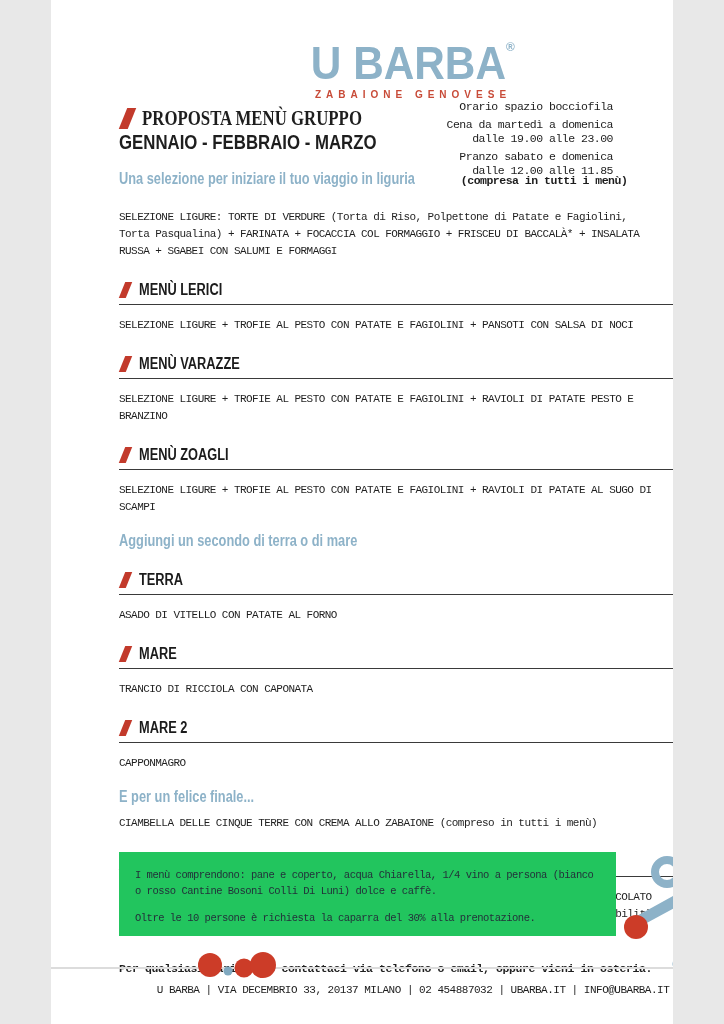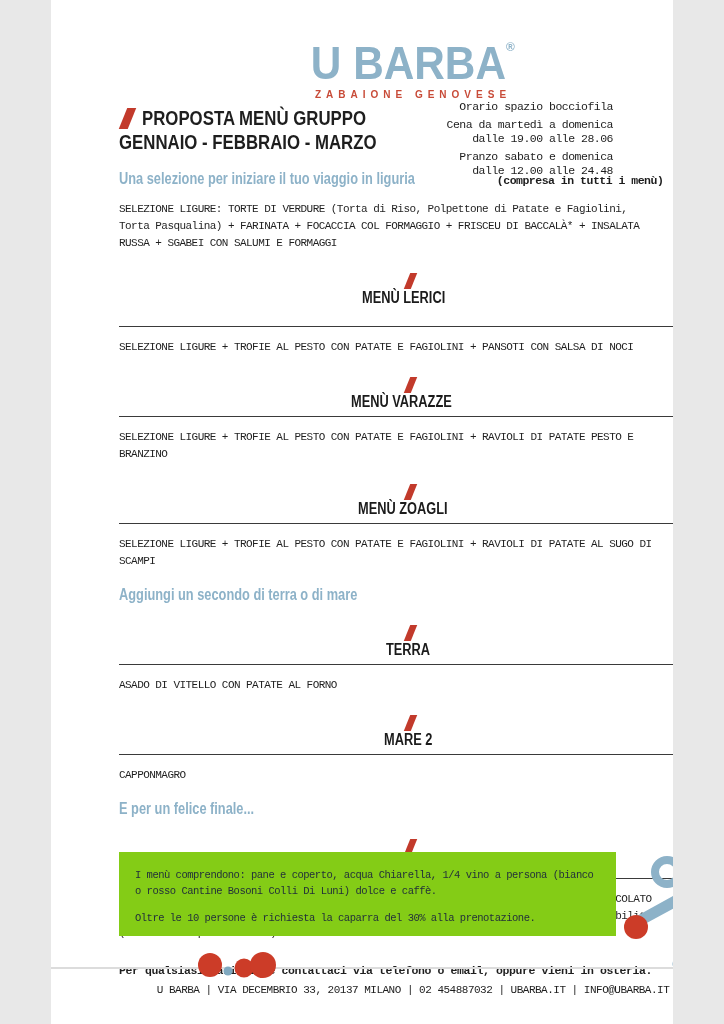--- a/index.html
+++ b/index.html
@@ -28,55 +28,55 @@
     position:absolute; top:78px; right:60px; text-align:right;
     font-size:11.5px; line-height:14px; letter-spacing:-0.5px; color:#1d1d1d;margin-top:22px;
   }
   .schedule .sched-line:nth-child(2), .schedule .sched-line:nth-child(4) { margin-top:4px; }
   
   .cx { display:inline-block; transform:scaleX(0.8); transform-origin:left center; white-space:nowrap; }
   
   .page-title { position:absolute; top:106px; left:68px;
     font-family:"Liberation Sans","DejaVu Sans",sans-serif; font-weight:bold;
     font-size:21px; line-height:24px; color:#1e1e1e; }
-  .title-row { display:flex; align-items:flex-start; }
+  .title-row { display:flex; align-items:flex-start;font-family:Liberation Serif, serif; }
   .slash-big { width:9px; height:21px; background:#c23a2b; transform:skewX(-22deg);
     margin:2px 10px 0 4px; flex:none; }
   .title-line2 { }
   
   .content { position:absolute; left:68px; top:170px; width:590px; }
   .blue-subhead {
     font-family:"Liberation Sans","DejaVu Sans",sans-serif; font-weight:bold;
-    font-size:16px; color:#8db2c8; line-height:18px; display:flex; align-items:baseline;gap:36px;
+    font-size:16px; color:#8db2c8; line-height:18px; display:flex; align-items:baseline;
   }
   .subhead-note { font-family:"Liberation Mono",monospace; font-weight:bold;
     font-size:11.5px; letter-spacing:-0.5px; color:#1d1d1d; margin-left:-28px; }
   .mono { font-size:11px; line-height:17px; letter-spacing:-0.55px; color:#1f1f1f; }
-  .intro-body { margin-top:11px; max-width:542px; }
+  .intro-body { margin-top:19px; max-width:542px; }
   
   .section { margin-top:21px; }
   .section-head {
     display:flex; align-items:center; border-bottom:1.5px solid #3a3a3a; padding-bottom:5px;
     font-family:"Liberation Sans","DejaVu Sans",sans-serif; font-weight:bold;
-    font-size:16px; color:#1b1b1b;flex-direction:column;
+    font-size:16px; color:#1b1b1b;
   }
   .slash-small { width:7px; height:16px; background:#c23a2b; transform:skewX(-22deg);
     margin:0 10px 0 3px; flex:none; }
   .euro { margin-left:auto; font-family:"Liberation Mono",monospace; font-weight:normal;
     font-size:12px; }
   .item-row { display:flex; align-items:flex-start; padding-top:12px; }
   .item-text { flex:1 1 auto; }
   .item-price { flex:none; margin-left:14px; white-space:nowrap; text-align:right; }
   .section-note { margin-top:0; }
   .mid-blue { margin-top:16px; }
   .contact-line { margin-top:20px; font-weight:bold; font-size:11.5px; letter-spacing:-0.4px; }
   
   .info-box {
     position:absolute; left:68px; top:852px; width:497px; height:84px;
-    background:#84cc16; padding:15px 16px 0 16px;
+    background:#22c55e; padding:15px 16px 0 16px;
   }
   .info-box .mono { font-size:10.5px; letter-spacing:-0.5px; line-height:16px; color:#23313a; }
   .info-box .p2 { margin-top:11px; }
   
   .bocce-player { position:absolute; left:572px; top:845px; }
   
   .footer-rule { position:absolute; left:0; top:967px; width:724px; height:2px; background:#dcdcdc; }
   .footer-balls { position:absolute; left:138px; top:946px; }
   .footer-text {
     position:absolute; left:0; top:984px; width:724px; text-align:center;
@@ -89,23 +89,23 @@
 <div class="page">
 
   <div class="logo">
     <div class="logo-main"><span>U BARBA</span><span class="logo-reg">®</span></div>
     <div class="logo-sub">ZABAIONE GENOVESE</div>
   </div>
 
   <div class="schedule">
     <div class="sched-line">Orario spazio bocciofila</div>
     <div class="sched-line">Cena da martedì a domenica</div>
-    <div class="sched-line">dalle 19.00 alle 28.06</div>
+    <div class="sched-line">dalle 19.00 alle 23.00</div>
     <div class="sched-line">Pranzo sabato e domenica</div>
-    <div class="sched-line">dalle 12.00 alle 24.48</div>
+    <div class="sched-line">dalle 12.00 alle 11.85</div>
   </div>
 
   <div class="page-title">
     <div class="title-row">
       <span class="slash-big"></span>
       <span class="cx">PROPOSTA MENÙ GRUPPO</span>
     </div>
     <div class="title-line2"><span class="cx">GENNAIO - FEBBRAIO - MARZO</span></div>
   </div>
 
@@ -159,35 +159,46 @@
       <div class="section-head">
         <span class="slash-small"></span>
         <span class="cx">TERRA</span>
       </div>
       <div class="item-row mono">
         <span class="item-text">ASADO DI VITELLO CON PATATE AL FORNO</span>
         <span class="item-price">+11</span>
       </div>
     </div>
 
+    <div class="section">
+      <div class="section-head">
+        <span class="slash-small"></span>
+        <span class="cx">MARE</span>
+      </div>
+      <div class="item-row mono">
+        <span class="item-text">TRANCIO DI RICCIOLA CON CAPONATA</span>
+        <span class="item-price">+13</span>
+      </div>
+    </div>
 
     <div class="section">
       <div class="section-head">
         <span class="slash-small"></span>
         <span class="cx">MARE 2</span>
       </div>
       <div class="item-row mono">
         <span class="item-text">CAPPONMAGRO</span>
         <span class="item-price">+15</span>
       </div>
     </div>
 
     <div class="blue-subhead mid-blue">
       <span class="cx">E per un felice finale...</span>
     </div>
+    <div class="mono" style="margin-top:9px;">CIAMBELLA DELLE CINQUE TERRE CON CREMA ALLO ZABAIONE (compreso in tutti i menù)</div>
 
     <div class="section">
       <div class="section-head">
         <span class="slash-small"></span>
         <span class="cx">TORTE SU ORDINAZIONE</span>
       </div>
       <div class="item-row mono">
         <span class="item-text">MILLEFOGLIE, CROSTATA CON MARMELLATA, CROSTATA DI FRUTTA, CHEESCAKE, TORTA AL CIOCCOLATO</span>
         <span class="item-price">+5</span>
       </div>

